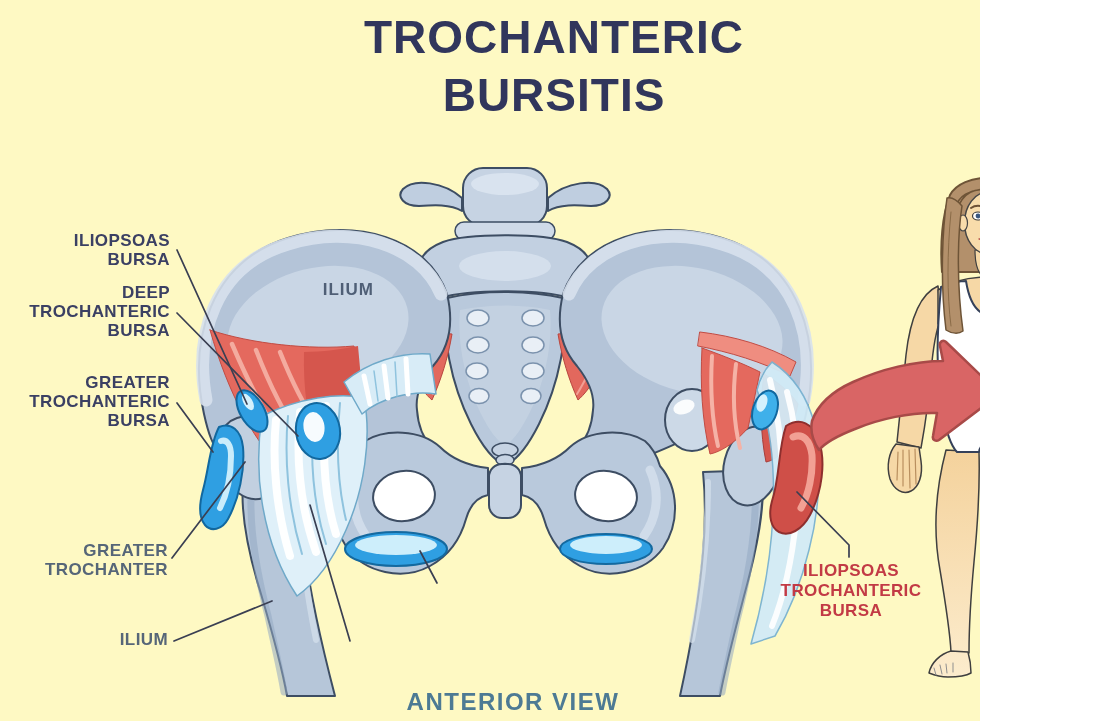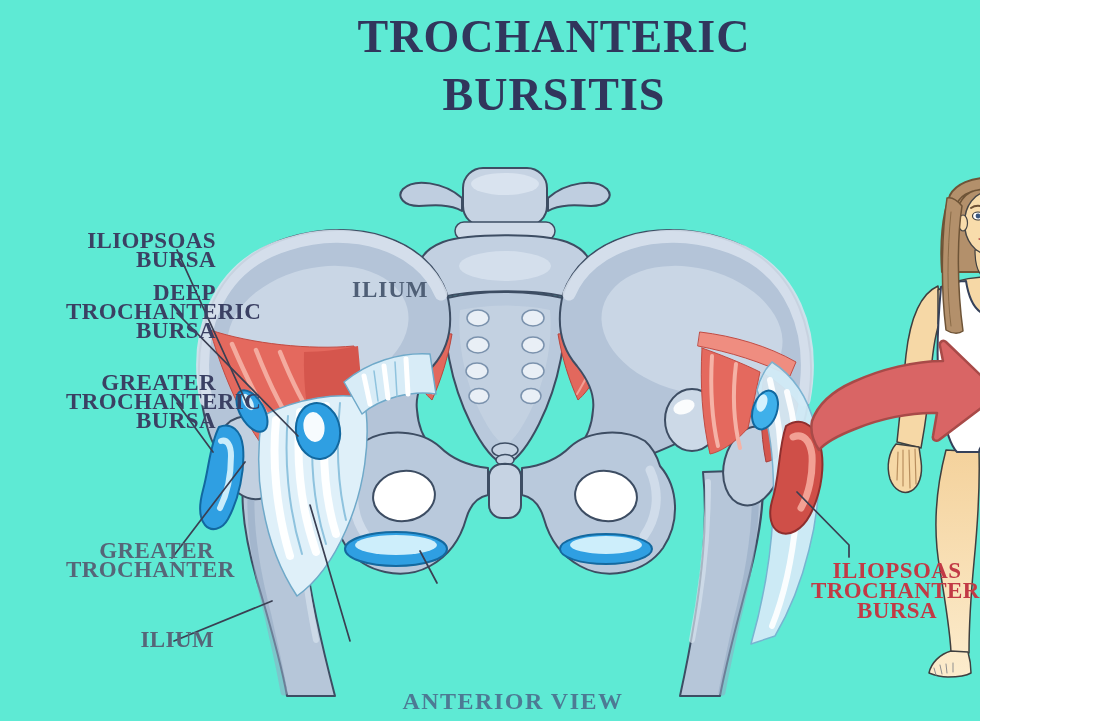--- a/index.html
+++ b/index.html
@@ -1,22 +1,22 @@
 <!DOCTYPE html>
 <html><head>
 <meta charset="utf-8">
 <style>
   html,body{margin:0;padding:0;background:#fff;}
-  .stage{position:relative;width:980px;height:721px;background:#5eead4;overflow:hidden;
-         font-family:Liberation Serif, serif;}
+  .stage{position:relative;width:980px;height:721px;background:#fef9c3;overflow:hidden;
+         font-family:Liberation Sans, sans-serif;}
   .stage svg{position:absolute;left:0;top:0;}
   .t{position:absolute;font-weight:bold;white-space:pre-line;}
   .title{left:0;width:1108px;top:8px;text-align:center;font-size:46px;line-height:58px;
          letter-spacing:1px;color:#31365c;}
-  .lbl{font-size:23px;line-height:19px;letter-spacing:.4px;color:#3b4063;margin-left:46px;}
+  .lbl{font-size:17px;line-height:19px;letter-spacing:.4px;color:#3b4063;}
   .ra{text-align:right;}
   .lbl-iliopsoas{left:20px;width:150px;top:231px;}
   .lbl-deep{left:20px;width:150px;top:283px;}
   .lbl-gtb{left:20px;width:150px;top:373px;}
   .slate{color:#566678;}
   .lbl-gtroch{left:20px;width:148px;top:541px;}
   .lbl-femur{left:20px;width:148px;top:630px;}
   .lbl-ilium{left:306px;width:68px;top:280px;text-align:right;color:#4f5f76;letter-spacing:1px;}
   .lbl-ischio{left:443px;width:180px;top:579px;}
   .lbl-iliofem{left:358px;width:160px;top:628px;}

